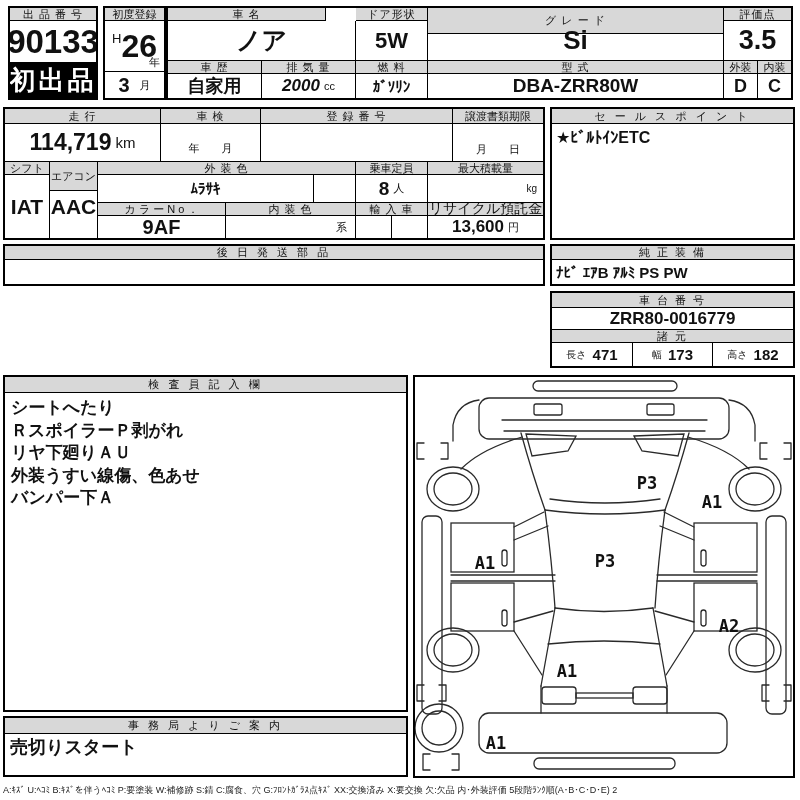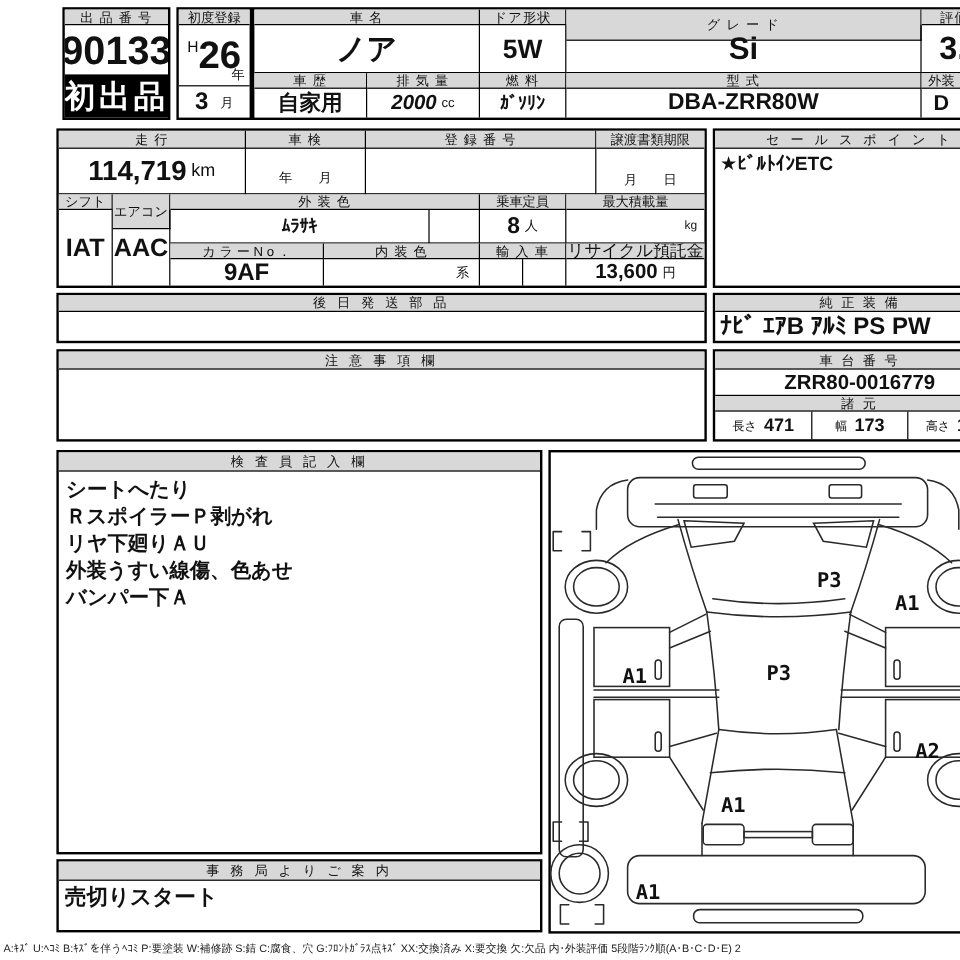--- a/index.html
+++ b/index.html
@@ -1,18 +1,18 @@
 <!DOCTYPE html>
 <html><head>
 <meta charset="utf-8">
 <style>
   html,body{margin:0;padding:0;background:#fff;}
   #sheet{position:relative;width:800px;height:800px;background:#fff;
          font-family:"Liberation Sans","DejaVu Sans",sans-serif;color:#111;}
-  .box{position:absolute;border:2px solid #000;background:#fff;box-sizing:border-box;margin-left:44px;}
+  .box{position:absolute;border:2px solid #000;background:#fff;box-sizing:border-box;}
   .c{position:absolute;box-sizing:border-box;display:flex;align-items:center;justify-content:center;
      overflow:hidden;white-space:nowrap;}
   .g{background:#d8d8d8;font-size:11px;letter-spacing:1px;}
   .br{border-right:1px solid #000;}
   .bb{border-bottom:1px solid #000;}
   .big{font-weight:600;}
   .unit{font-size:11px;margin-left:4px;}
   .badge{background:#000;color:#fff;font-size:26px;font-weight:700;letter-spacing:3px;}
   .left{justify-content:flex-start;}
   .right{justify-content:flex-end;}
@@ -39,21 +39,21 @@
       <span class="big" style="font-size:32px;">26</span>
       <span style="position:absolute;right:4px;bottom:1px;font-size:11px;">年</span>
     </div>
     <div class="c" style="left:0;top:64px;width:59px;height:26px;">
       <span class="big" style="font-size:20px;">3</span>
       <span style="font-size:11px;margin-left:10px;">月</span>
     </div>
   </div>
 
   <div class="box" style="left:166px;top:6px;width:627px;height:94px;">
-    <div class="c g bb br" style="left:0;top:0;width:188px;height:13px;">車  名</div>
+    <div class="c g bb br" style="left:0;top:0;width:158px;height:13px;">車  名</div>
     <div class="c g bb br" style="left:188px;top:0;width:72px;height:13px;">ドア形状</div>
     <div class="c g bb br" style="left:260px;top:0;width:296px;height:26px;">グ レ ー ド</div>
     <div class="c g bb" style="left:556px;top:0;width:67px;height:13px;">評価点</div>
 
     <div class="c bb br big" style="left:0;top:13px;width:188px;height:40px;font-size:25px;">ノア</div>
     <div class="c bb br big" style="left:188px;top:13px;width:72px;height:40px;font-size:22px;">5W</div>
     <div class="c bb br big" style="left:260px;top:13px;width:296px;height:40px;font-size:26px;">Si</div>
     <div class="c bb big" style="left:556px;top:13px;width:67px;height:40px;font-size:27px;">3.5</div>
 
     <div class="c g bb br" style="left:0;top:53px;width:94px;height:13px;">車 歴</div>
@@ -124,27 +124,23 @@
     <div class="c left big" style="left:0;top:15px;width:241px;height:26px;font-size:16px;padding-left:4px;">★ﾋﾞﾙﾄｲﾝETC</div>
   </div>
 
   <div class="box" style="left:3px;top:244px;width:542px;height:42px;">
     <div class="c g bb" style="left:0;top:0;width:538px;height:14px;letter-spacing:3px;">後 日 発 送 部 品</div>
     <div class="c left" style="left:0;top:14px;width:538px;height:24px;"></div>
   </div>
 
   <div class="box" style="left:550px;top:244px;width:245px;height:42px;">
     <div class="c g bb" style="left:0;top:0;width:241px;height:14px;letter-spacing:2px;">純 正 装 備</div>
-    <div class="c left big" style="left:0;top:14px;width:241px;height:24px;font-size:20px;padding-left:4px;">ﾅﾋﾞ ｴｱB ｱﾙﾐ PS PW</div>
-  </div>
-
-  <div class="box" style="left:3px;top:291px;width:542px;height:77px;">
-    <div class="c g bb" style="left:0;top:0;width:538px;height:15px;letter-spacing:3px;">注 意 事 項 欄</div>
-    <div class="c left" style="left:0;top:15px;width:538px;height:58px;"></div>
-  </div>
+    <div class="c left big" style="left:0;top:14px;width:241px;height:24px;font-size:15px;padding-left:4px;">ﾅﾋﾞ ｴｱB ｱﾙﾐ PS PW</div>
+  </div>
+
 
   <div class="box" style="left:550px;top:291px;width:245px;height:77px;">
     <div class="c g bb" style="left:0;top:0;width:241px;height:15px;letter-spacing:2px;">車 台 番 号</div>
     <div class="c bb big" style="left:0;top:15px;width:241px;height:22px;font-size:17px;">ZRR80-0016779</div>
     <div class="c g bb" style="left:0;top:37px;width:241px;height:13px;letter-spacing:2px;">諸 元</div>
     <div class="c br" style="left:0;top:50px;width:81px;height:23px;">
       <span style="font-size:10px;margin-right:6px;">長さ</span>
       <span class="big" style="font-size:15px;">471</span>
     </div>
     <div class="c br" style="left:81px;top:50px;width:80px;height:23px;">

